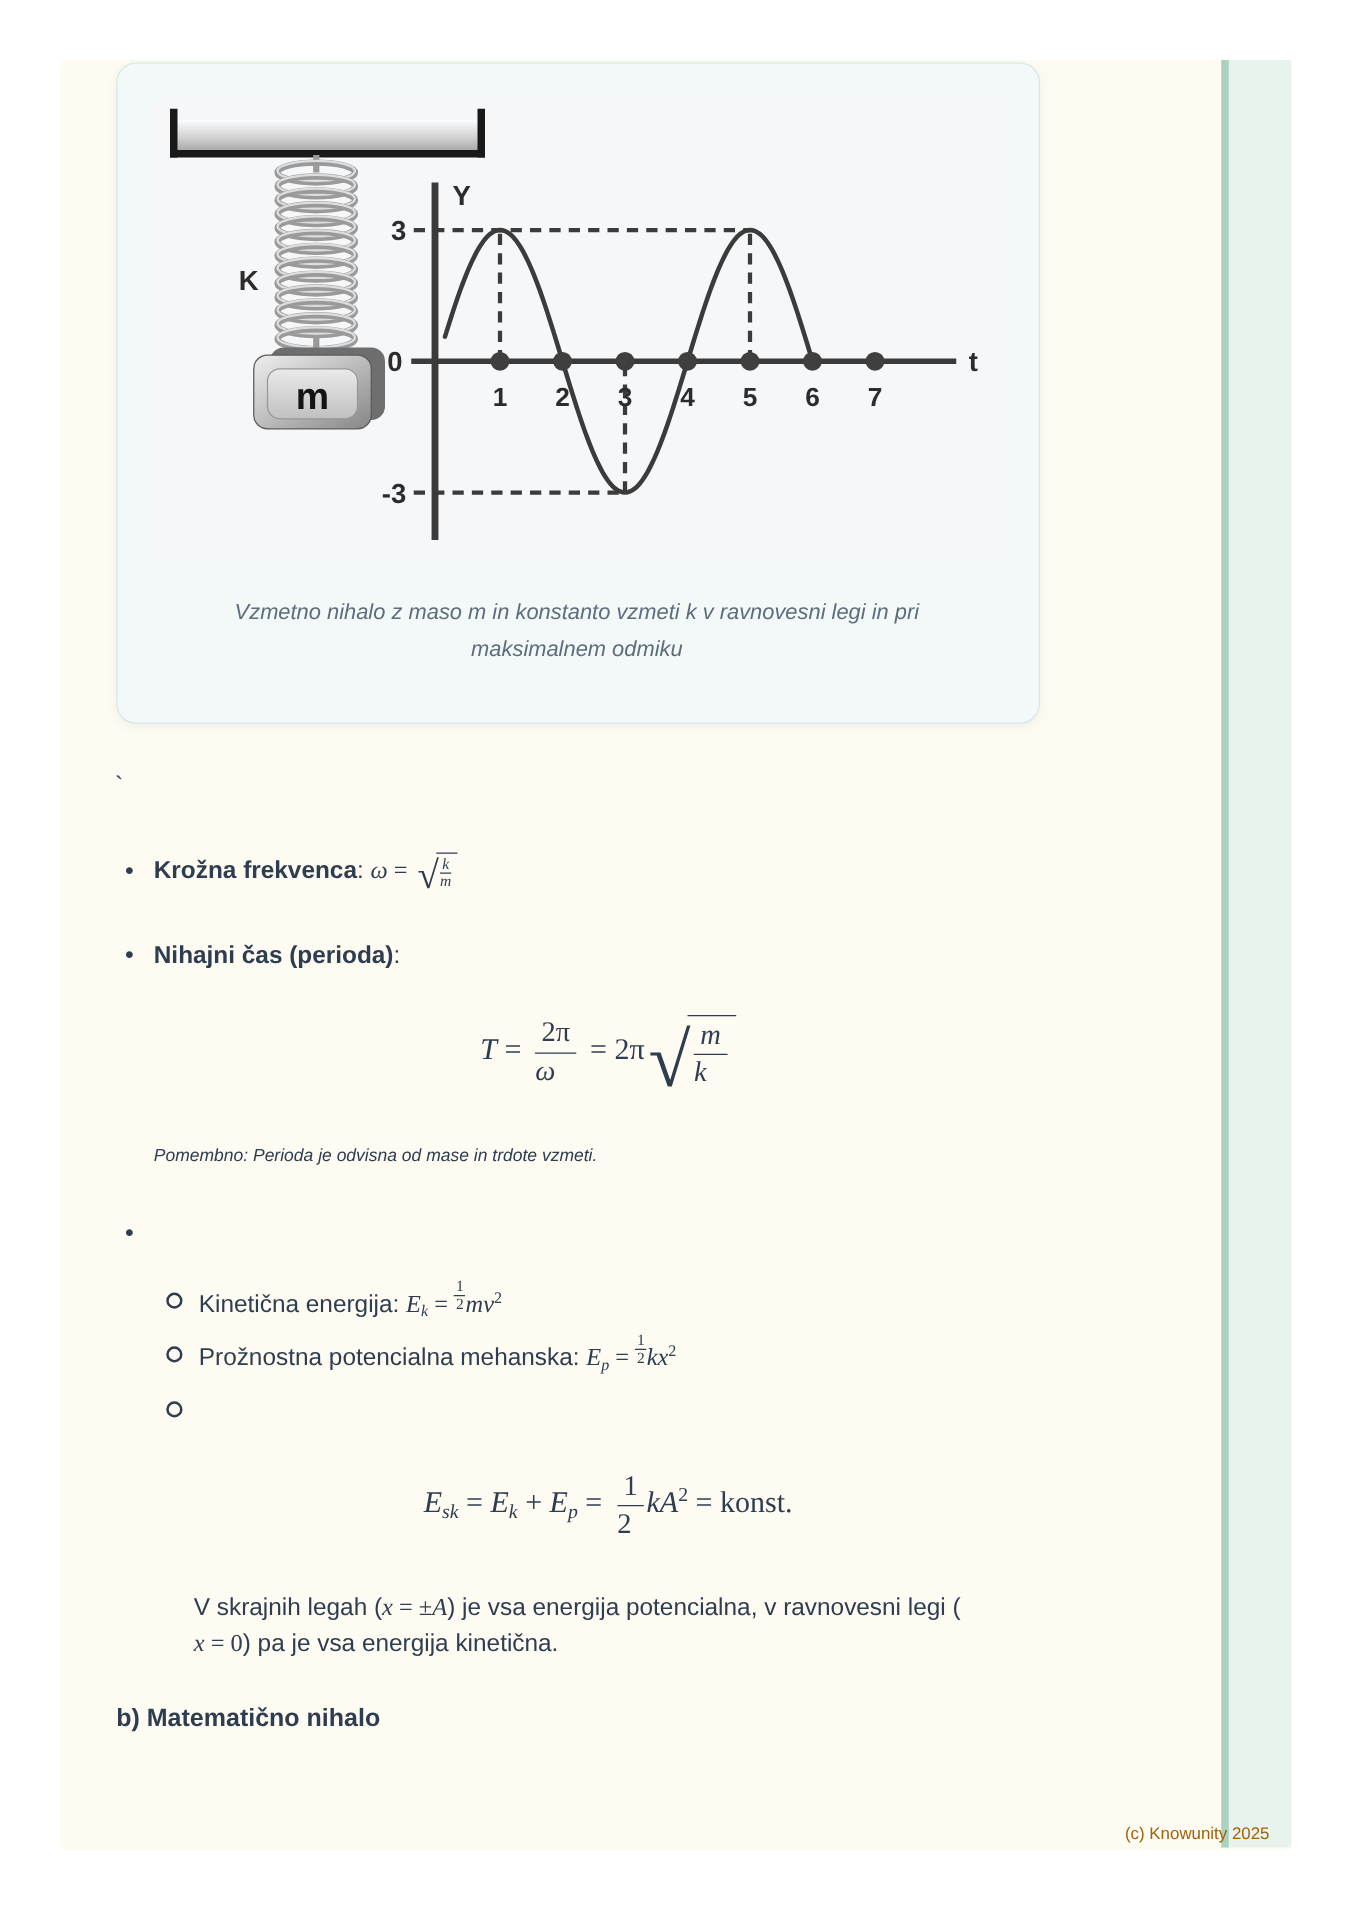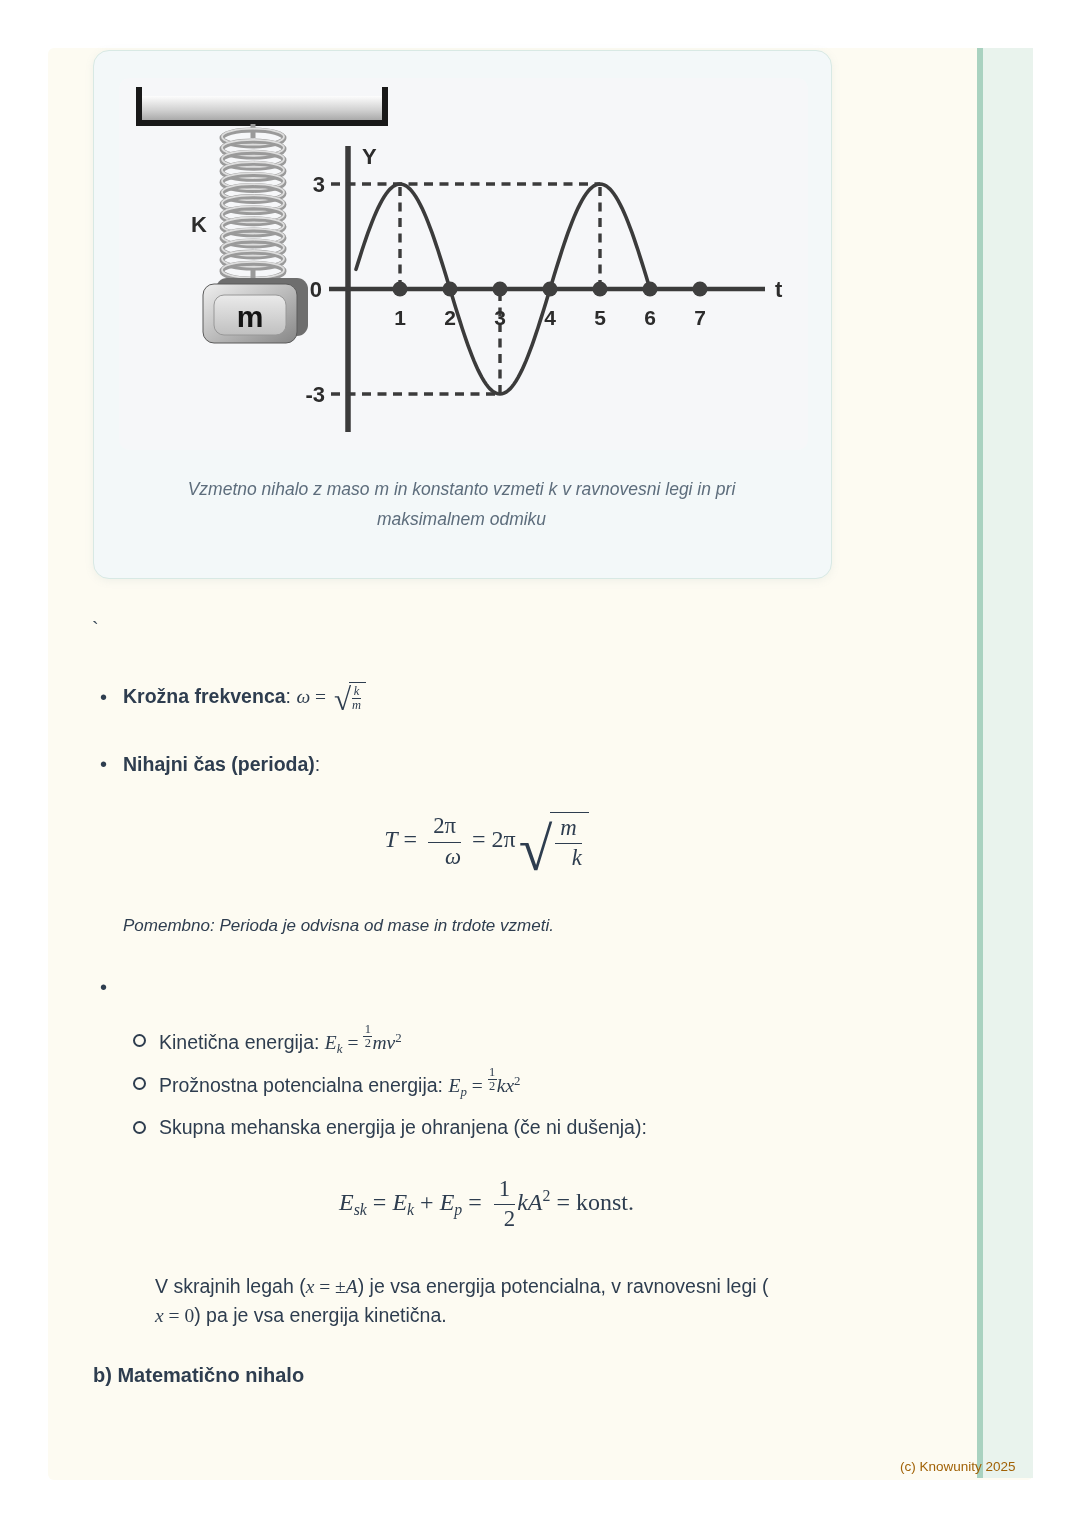--- a/index.html
+++ b/index.html
@@ -27,21 +27,21 @@
   .omark{width:9px;height:9px;border:2.2px solid #2e3d4f;border-radius:50%;
     margin-right:13px;flex:none}
   .bold{font-weight:bold}
   .b1{left:100px;top:666px;height:62px}
   .b2{left:100px;top:750px;height:28px}
   .b3{left:100px;top:973px;height:28px}
   .s1{left:133px;top:1024px;height:32px}
   .s2{left:133px;top:1067px;height:32px}
   .s3{left:133px;top:1111px;height:32px}
   .pomembno{position:absolute;left:123px;top:916px;font-style:italic;
-    font-size:17px;z-index:2}
+    font-size:14px;z-index:2}
   .para{position:absolute;left:155px;top:1272px;width:700px;font-size:19.5px;
     line-height:28px;z-index:2}
   .headingb{position:absolute;left:93px;top:1364px;font-weight:bold;font-size:20px;z-index:2}
 
   
   .mi{font-family:"Liberation Serif",serif;font-style:italic}
   .mr{font-family:"Liberation Serif",serif}
   sub{font-size:0.66em;font-family:"Liberation Serif",serif;font-style:italic;
     vertical-align:-0.3em}
   sup{font-size:0.66em;font-family:"Liberation Serif",serif;vertical-align:0.55em}
@@ -52,21 +52,21 @@
   .sqrt{display:inline-flex;align-items:center;margin-left:3px;vertical-align:middle}
   .rad{font-family:"Liberation Serif",serif;font-style:normal;font-size:1.6em;
     line-height:0.8;align-self:flex-end;margin-right:-2px}
   .rc{border-top:1.8px solid currentColor;padding:2px 5px 0 3px;
     display:inline-flex;align-items:center}
   .disp{position:absolute;left:93px;width:787px;text-align:center;font-size:24px;
     font-family:"Liberation Serif",serif;line-height:1;z-index:2}
   .dispT{top:812px}
   .dispE{top:1176px}
   .disp .rad{font-size:2.55em;line-height:0.72}
-  .dfrac{display:inline-block;text-align:right;vertical-align:-0.72em;
+  .dfrac{display:inline-block;text-align:left;vertical-align:-0.72em;
     line-height:1.15;margin:0 5px;font-size:0.95em}
   .dfrac .n{display:block;border-bottom:1.7px solid currentColor;padding:0 5px 2px}
   .dfrac .d{display:block;padding-top:1px}
 
   
   .axisY{stroke:#3b3b3b;stroke-width:5.5}
   .axisT{stroke:#3b3b3b;stroke-width:4.5}
   .dash{stroke:#3b3b3b;stroke-width:3.4;stroke-dasharray:9 6.5;fill:none}
   .curve{stroke:#3b3b3b;stroke-width:3.6;fill:none;stroke-linecap:round}
   .dot{fill:#3f3f3f}
@@ -225,26 +225,25 @@
   <span class="mark">•</span>
 </div>
 
 <div class="row s1">
   <span class="omark"></span>
   <span><span>Kinetična energija: </span><span class="mi">E</span><sub>k</sub><span class="mr"> = </span><span class="sfrac"><span class="n mr">1</span><span class="d mr">2</span></span><span class="mi">mv</span><sup>2</sup></span>
 </div>
 
 <div class="row s2">
   <span class="omark"></span>
-  <span><span>Prožnostna potencialna energija: </span><span class="mi">E</span><sub>p</sub><span class="mr"> = </span><span class="sfrac"><span class="n mr">1</span><span class="d mr">2</span></span><span class="mi">kx</span><sup>2</sup></span>
+  <span><span>Prožnostna potencialna mehanska: </span><span class="mi">E</span><sub>p</sub><span class="mr"> = </span><span class="sfrac"><span class="n mr">1</span><span class="d mr">2</span></span><span class="mi">kx</span><sup>2</sup></span>
 </div>
 
 <div class="row s3">
   <span class="omark"></span>
-  <span>Skupna mehanska energija je ohranjena (če ni dušenja):</span>
 </div>
 
 <div class="disp dispE"><span class="mi">E</span><sub>sk</sub><span class="mr"> = </span><span class="mi">E</span><sub>k</sub><span class="mr"> + </span><span class="mi">E</span><sub>p</sub><span class="mr"> = </span><span class="dfrac" style="margin:0 2px 0 6px"><span class="n mr">1</span><span class="d mr">2</span></span><span class="mi">kA</span><sup>2</sup><span class="mr"> = konst.</span></div>
 
 <div class="para"><span>V skrajnih legah (</span><span class="mi">x</span><span class="mr"> = ±</span><span class="mi">A</span><span>) je vsa energija potencialna, v ravnovesni legi (</span><br><span class="mi">x</span><span class="mr"> = 0</span><span>) pa je vsa energija kinetična.</span></div>
 
 <div class="headingb">b) Matematično nihalo</div>
 
 <div class="footer">(c) Knowunity 2025</div>
 

